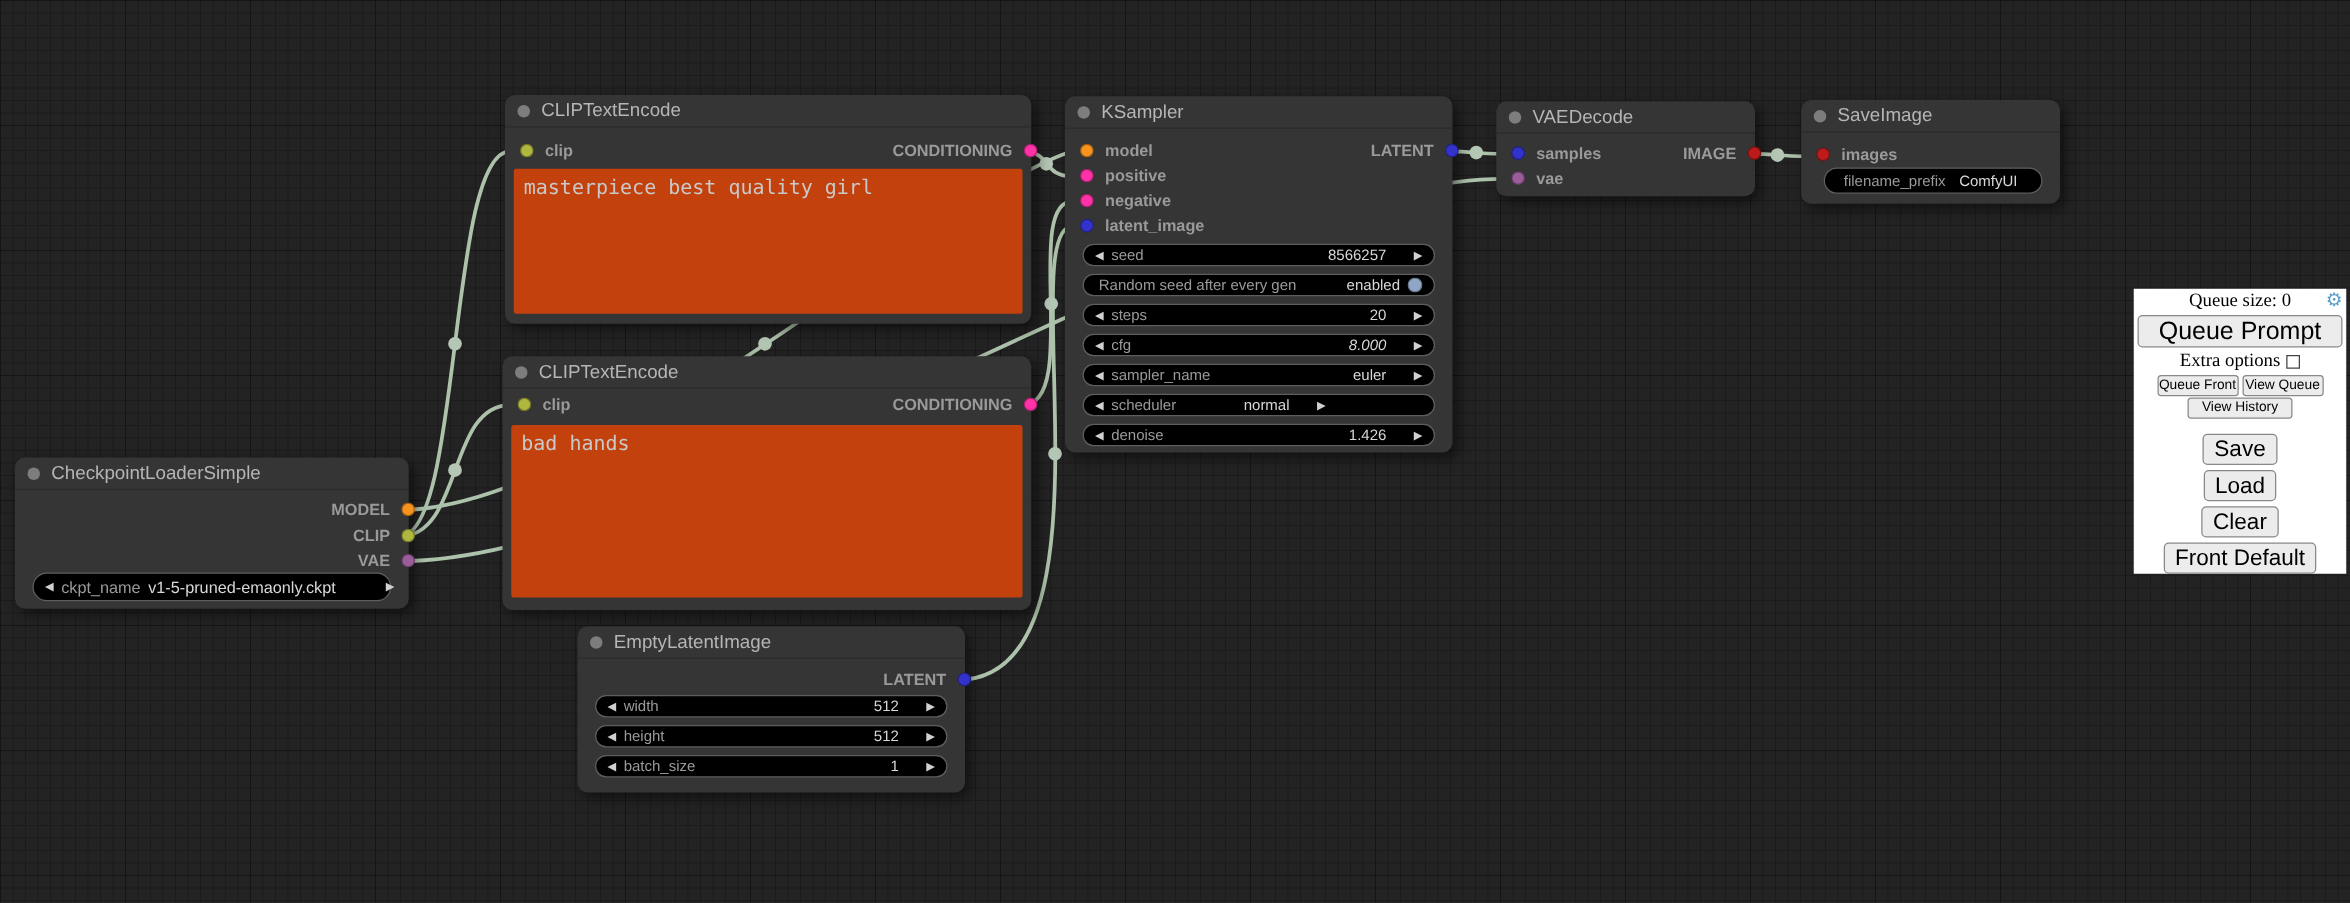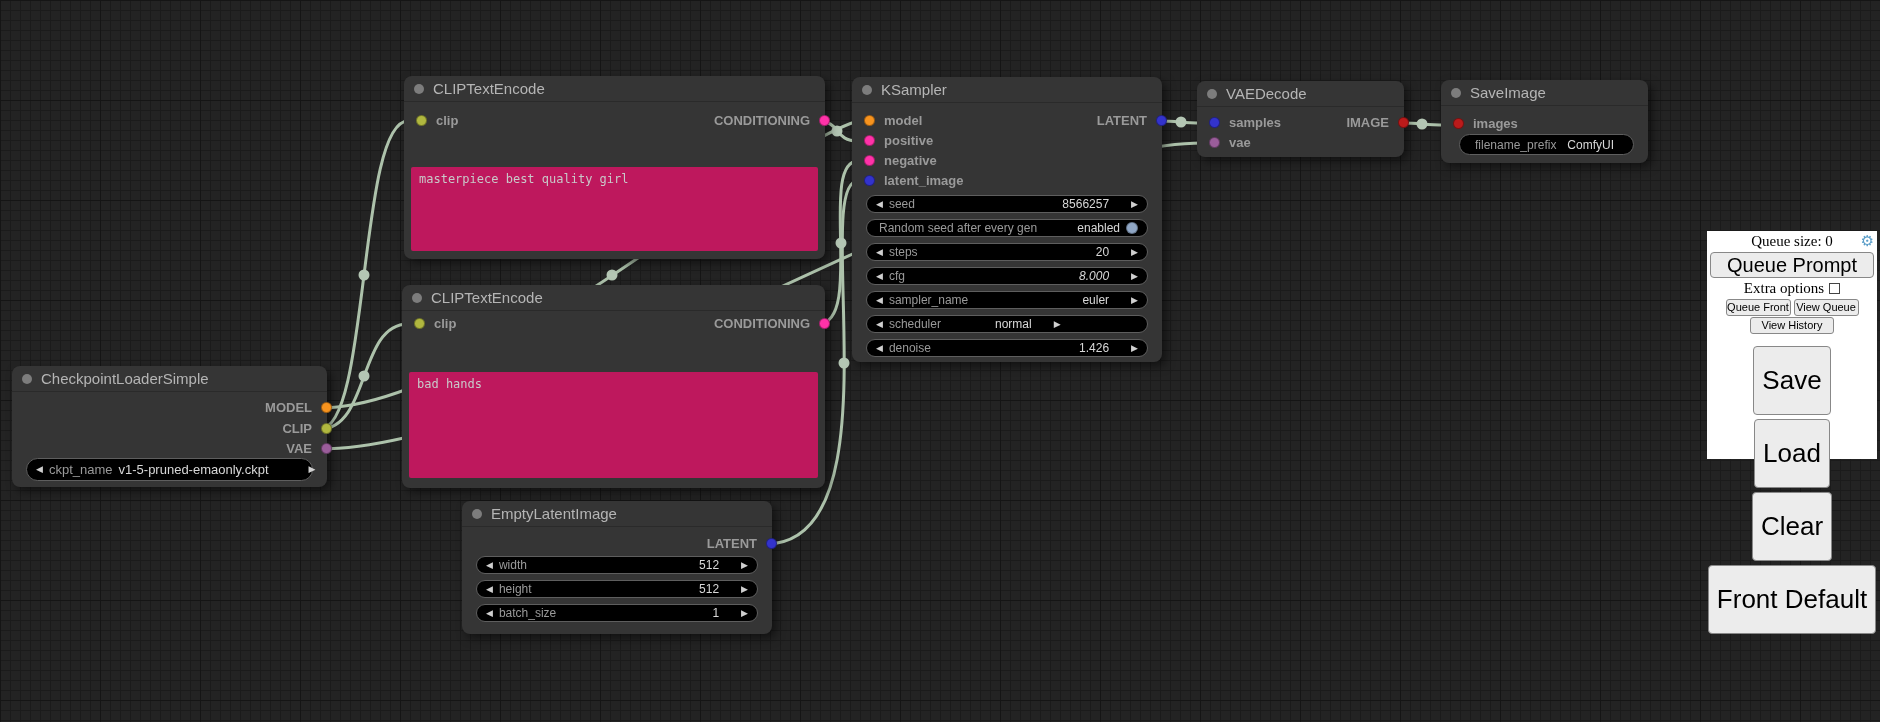--- a/index.html
+++ b/index.html
@@ -39,23 +39,23 @@
     background:#000000; border:1px solid #5e5e5e; border-radius:10px;
     display:flex; align-items:center; padding:0 9px; gap:6px;
     font-size:12px; color:#9a9a9a; white-space:nowrap;
   }
   .widget .w-value { margin-left:auto; color:#d8d8d8; }
   .widget .w-arrow { color:#d0d0d0; font-size:9px; line-height:1; }
   .widget.tall { height:23px; border-radius:12px; font-size:13px; }
   .toggle-dot { width:12px; height:12px; border-radius:50%; background:#8fa6c5; border:1px solid rgba(0,0,0,.3); flex:0 0 auto; }
   .prompt {
     position:absolute; left:7px; right:7px;
-    background:#be185d; border-radius:2px;
+    background:#c2410c; border-radius:2px;
     color:#c9c9c9; font-family:"DejaVu Sans Mono", monospace;
-    font-size:12px; padding:5px 8px; white-space:pre-wrap;margin-top:32px;
+    font-size:16px; padding:5px 8px; white-space:pre-wrap;
   }
   
   .menu {
     position:absolute; z-index:3; left:1707px; top:231px; width:170px; height:228px;
     background:#ffffff; color:#000;
     font-family:"Liberation Serif", serif;
     display:flex; flex-direction:column; align-items:center;
   }
   .menu-header { position:relative; width:100%; height:20px; text-align:center; font-size:15px; line-height:20px; }
   .gear { position:absolute; right:3px; top:1px; color:#5b9ec9; font-size:15px; line-height:18px; cursor:pointer; }
@@ -64,21 +64,21 @@
     background:#ececec; border:1px solid #888; border-radius:4px;
     color:#000; text-align:center; cursor:pointer;
   }
   .btn-queue-prompt { width:164px; height:26px; font-size:20px; line-height:24px; margin-top:1px; }
   .extra-row { height:19px; font-size:15px; display:flex; align-items:center; gap:5px; margin-top:2px; }
   .checkbox { width:11px; height:11px; border:1px solid #444; background:#fff; display:inline-block; }
   .small-row { display:flex; gap:3px; margin-top:2px; }
   .btn-small { font-size:11px; height:17px; line-height:15px; border-radius:3px; }
   .btn-qf, .btn-vq { width:65px; }
   .btn-vh { width:84px; margin-top:1px; }
-  .btn-big { font-size:26px; padding:18px 8px; margin-top:4px; }
+  .btn-big { font-size:18px; padding:1px 8px; margin-top:4px; }
   .btn-save { margin-top:12px; }
 </style>
 </head>
 <body>
 
 <svg class="wires" width="1880" height="722">
   <g stroke="#adc2ab" stroke-width="3" fill="none" stroke-linecap="round">
     <path d="M 320 408 C 480 408 760 150 858 121"></path>
     <path d="M 320 429 C 370 429 358 121 408 121"></path>
     <path d="M 320 429 C 370 429 358 324 408 324"></path>

